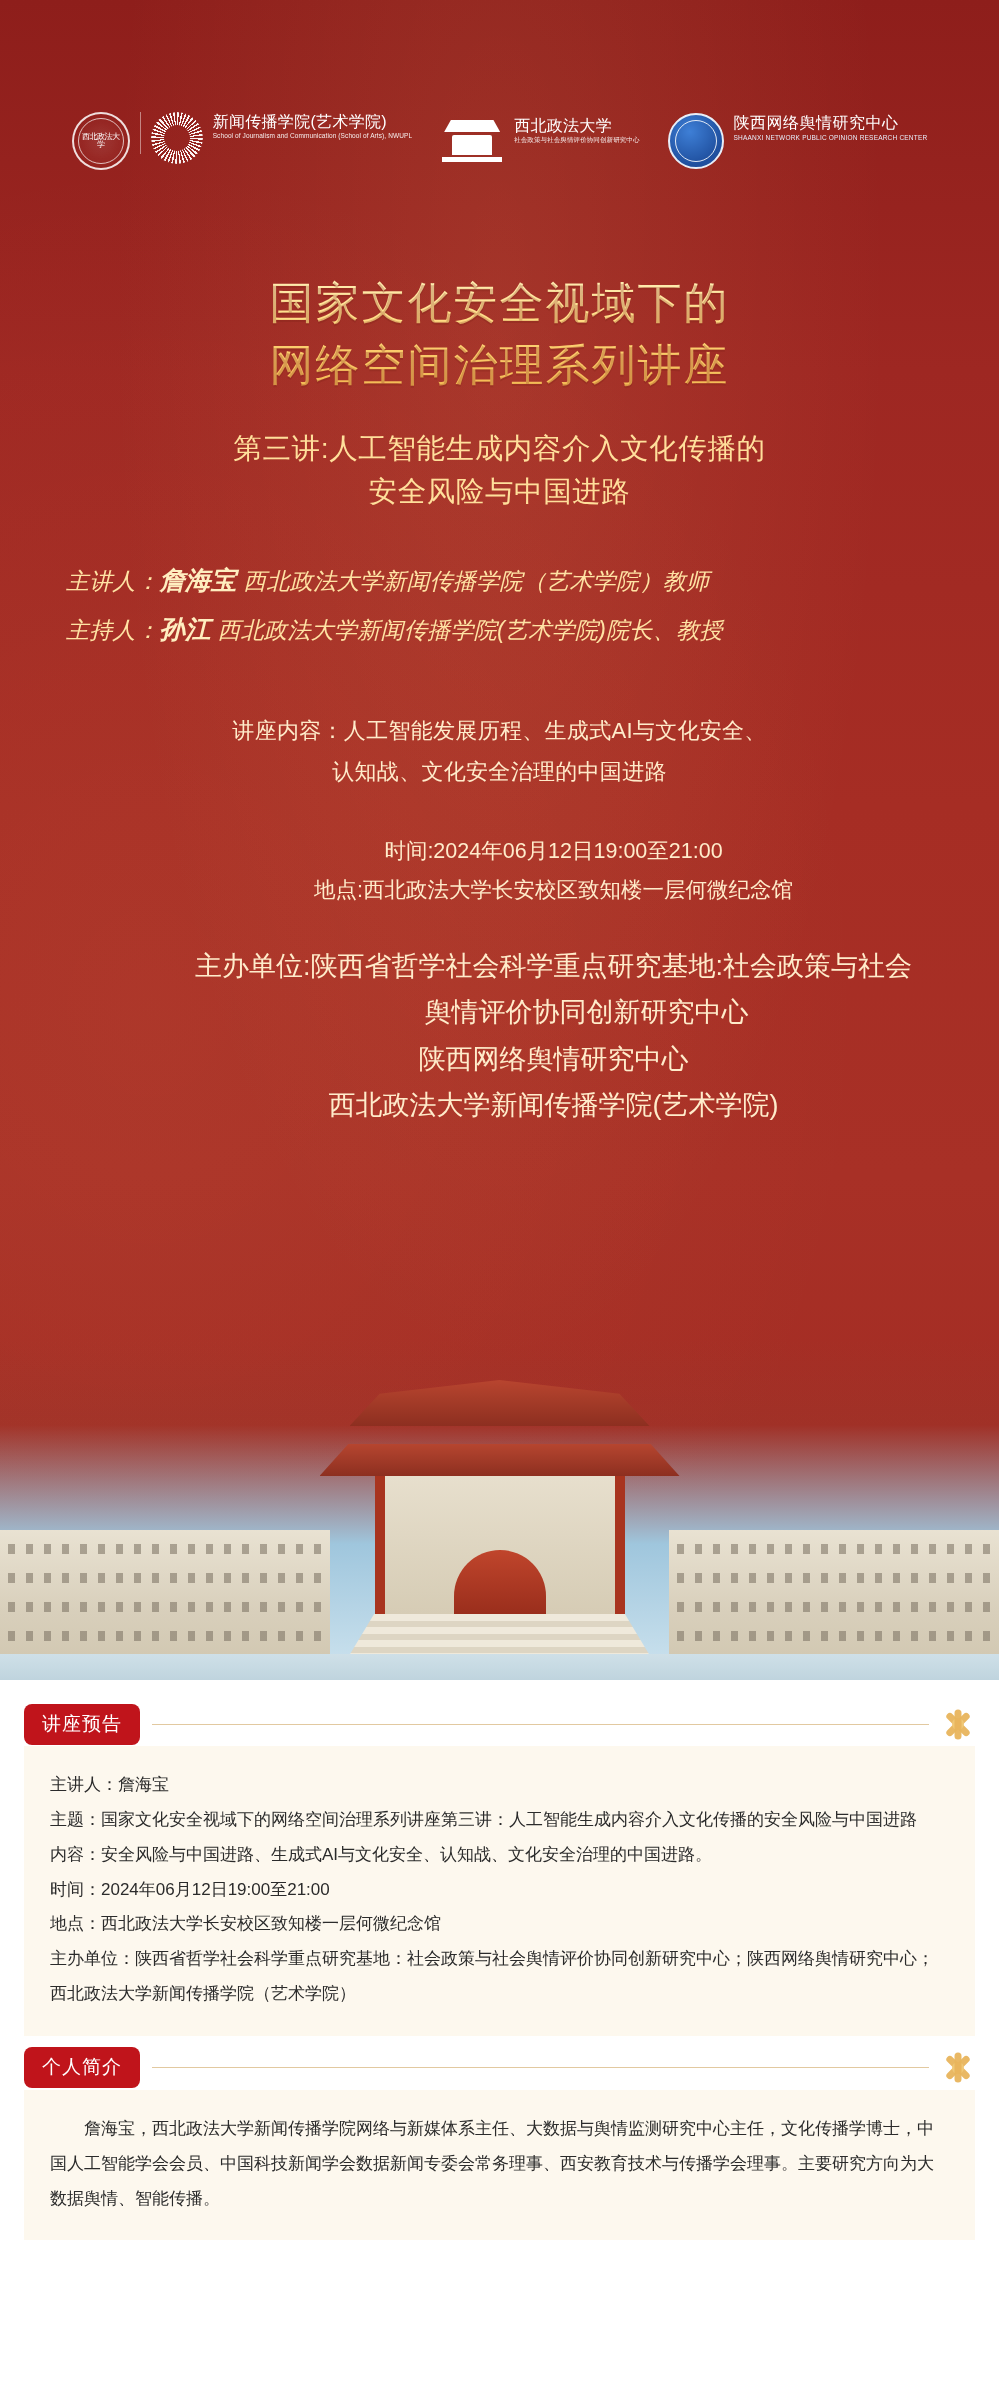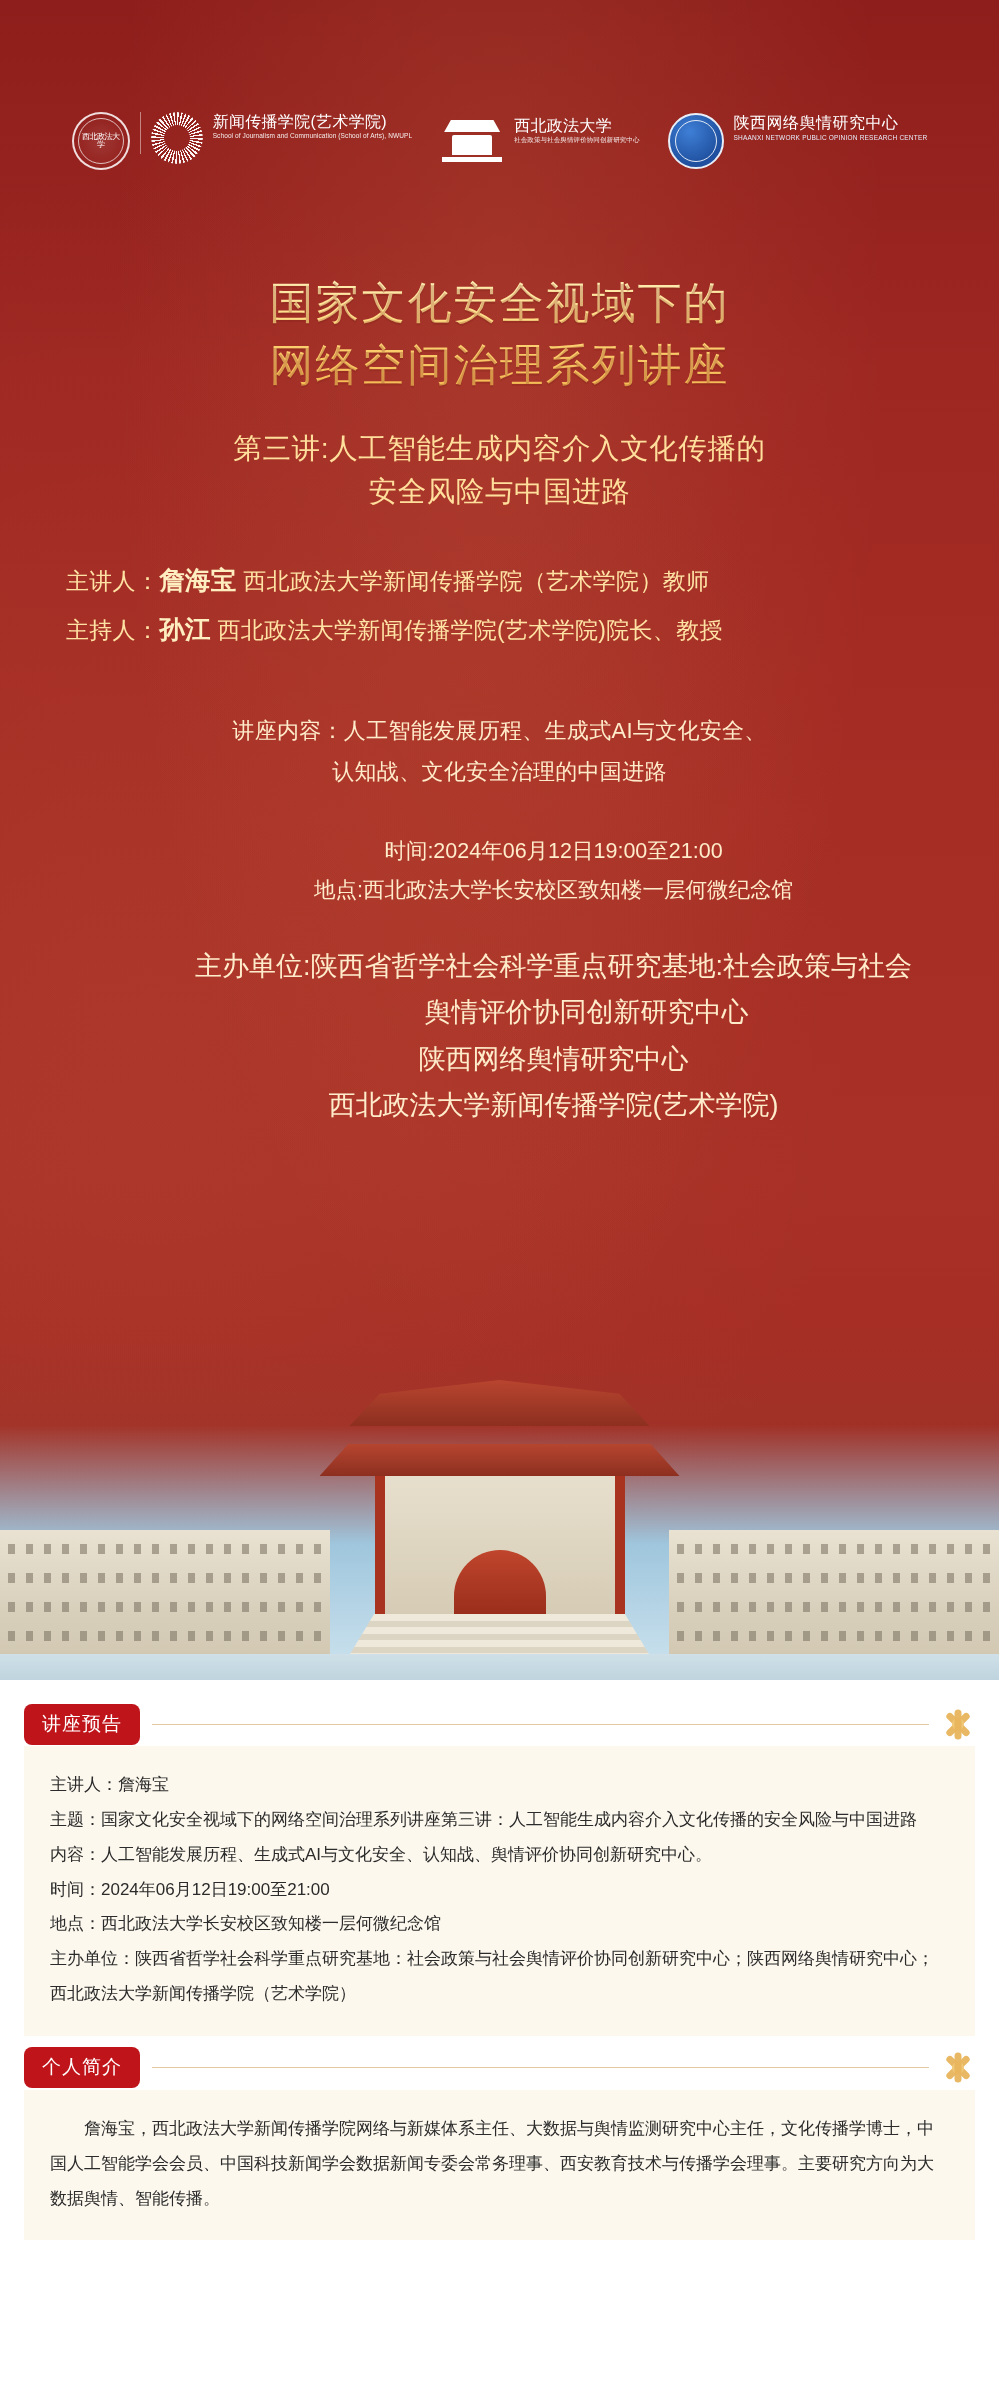--- a/index.html
+++ b/index.html
@@ -158,20 +158,21 @@
   .speaker-block {
     margin-top: 42px;
     text-align: left;
     padding-left: 12px;
   }
   .speaker-line {
     font-size: 23px;
     line-height: 1.95;
     color: #ffe3a4;
     letter-spacing: 0.3px;
+    font-style: italic;
   }
   .speaker-line .name {
     font-size: 25.5px;
     color: #ffeec0;
     font-weight: 600;
   }
 
   .content-block {
     margin-top: 56px;
     font-size: 22px;
@@ -457,21 +458,21 @@
         <div class="sec-tag">讲座预告</div>
         <div class="sec-rule"></div>
         <div class="sec-flower">
             <span></span>
             <span></span>
           </div>
       </div>
       <div class="sec-body">
         <p>主讲人：詹海宝</p>
         <p>主题：国家文化安全视域下的网络空间治理系列讲座第三讲：人工智能生成内容介入文化传播的安全风险与中国进路</p>
-        <p>内容：人工智能发展历程、生成式AI与文化安全、认知战、舆情评价协同创新研究中心。</p>
+        <p>内容：安全风险与中国进路、生成式AI与文化安全、认知战、文化安全治理的中国进路。</p>
         <p>时间：2024年06月12日19:00至21:00</p>
         <p>地点：西北政法大学长安校区致知楼一层何微纪念馆</p>
         <p>主办单位：陕西省哲学社会科学重点研究基地：社会政策与社会舆情评价协同创新研究中心；陕西网络舆情研究中心；西北政法大学新闻传播学院（艺术学院）</p>
       </div>
     </div>
 
     <div class="section">
       <div class="sec-head">
         <div class="sec-tag">个人简介</div>
         <div class="sec-rule"></div>

